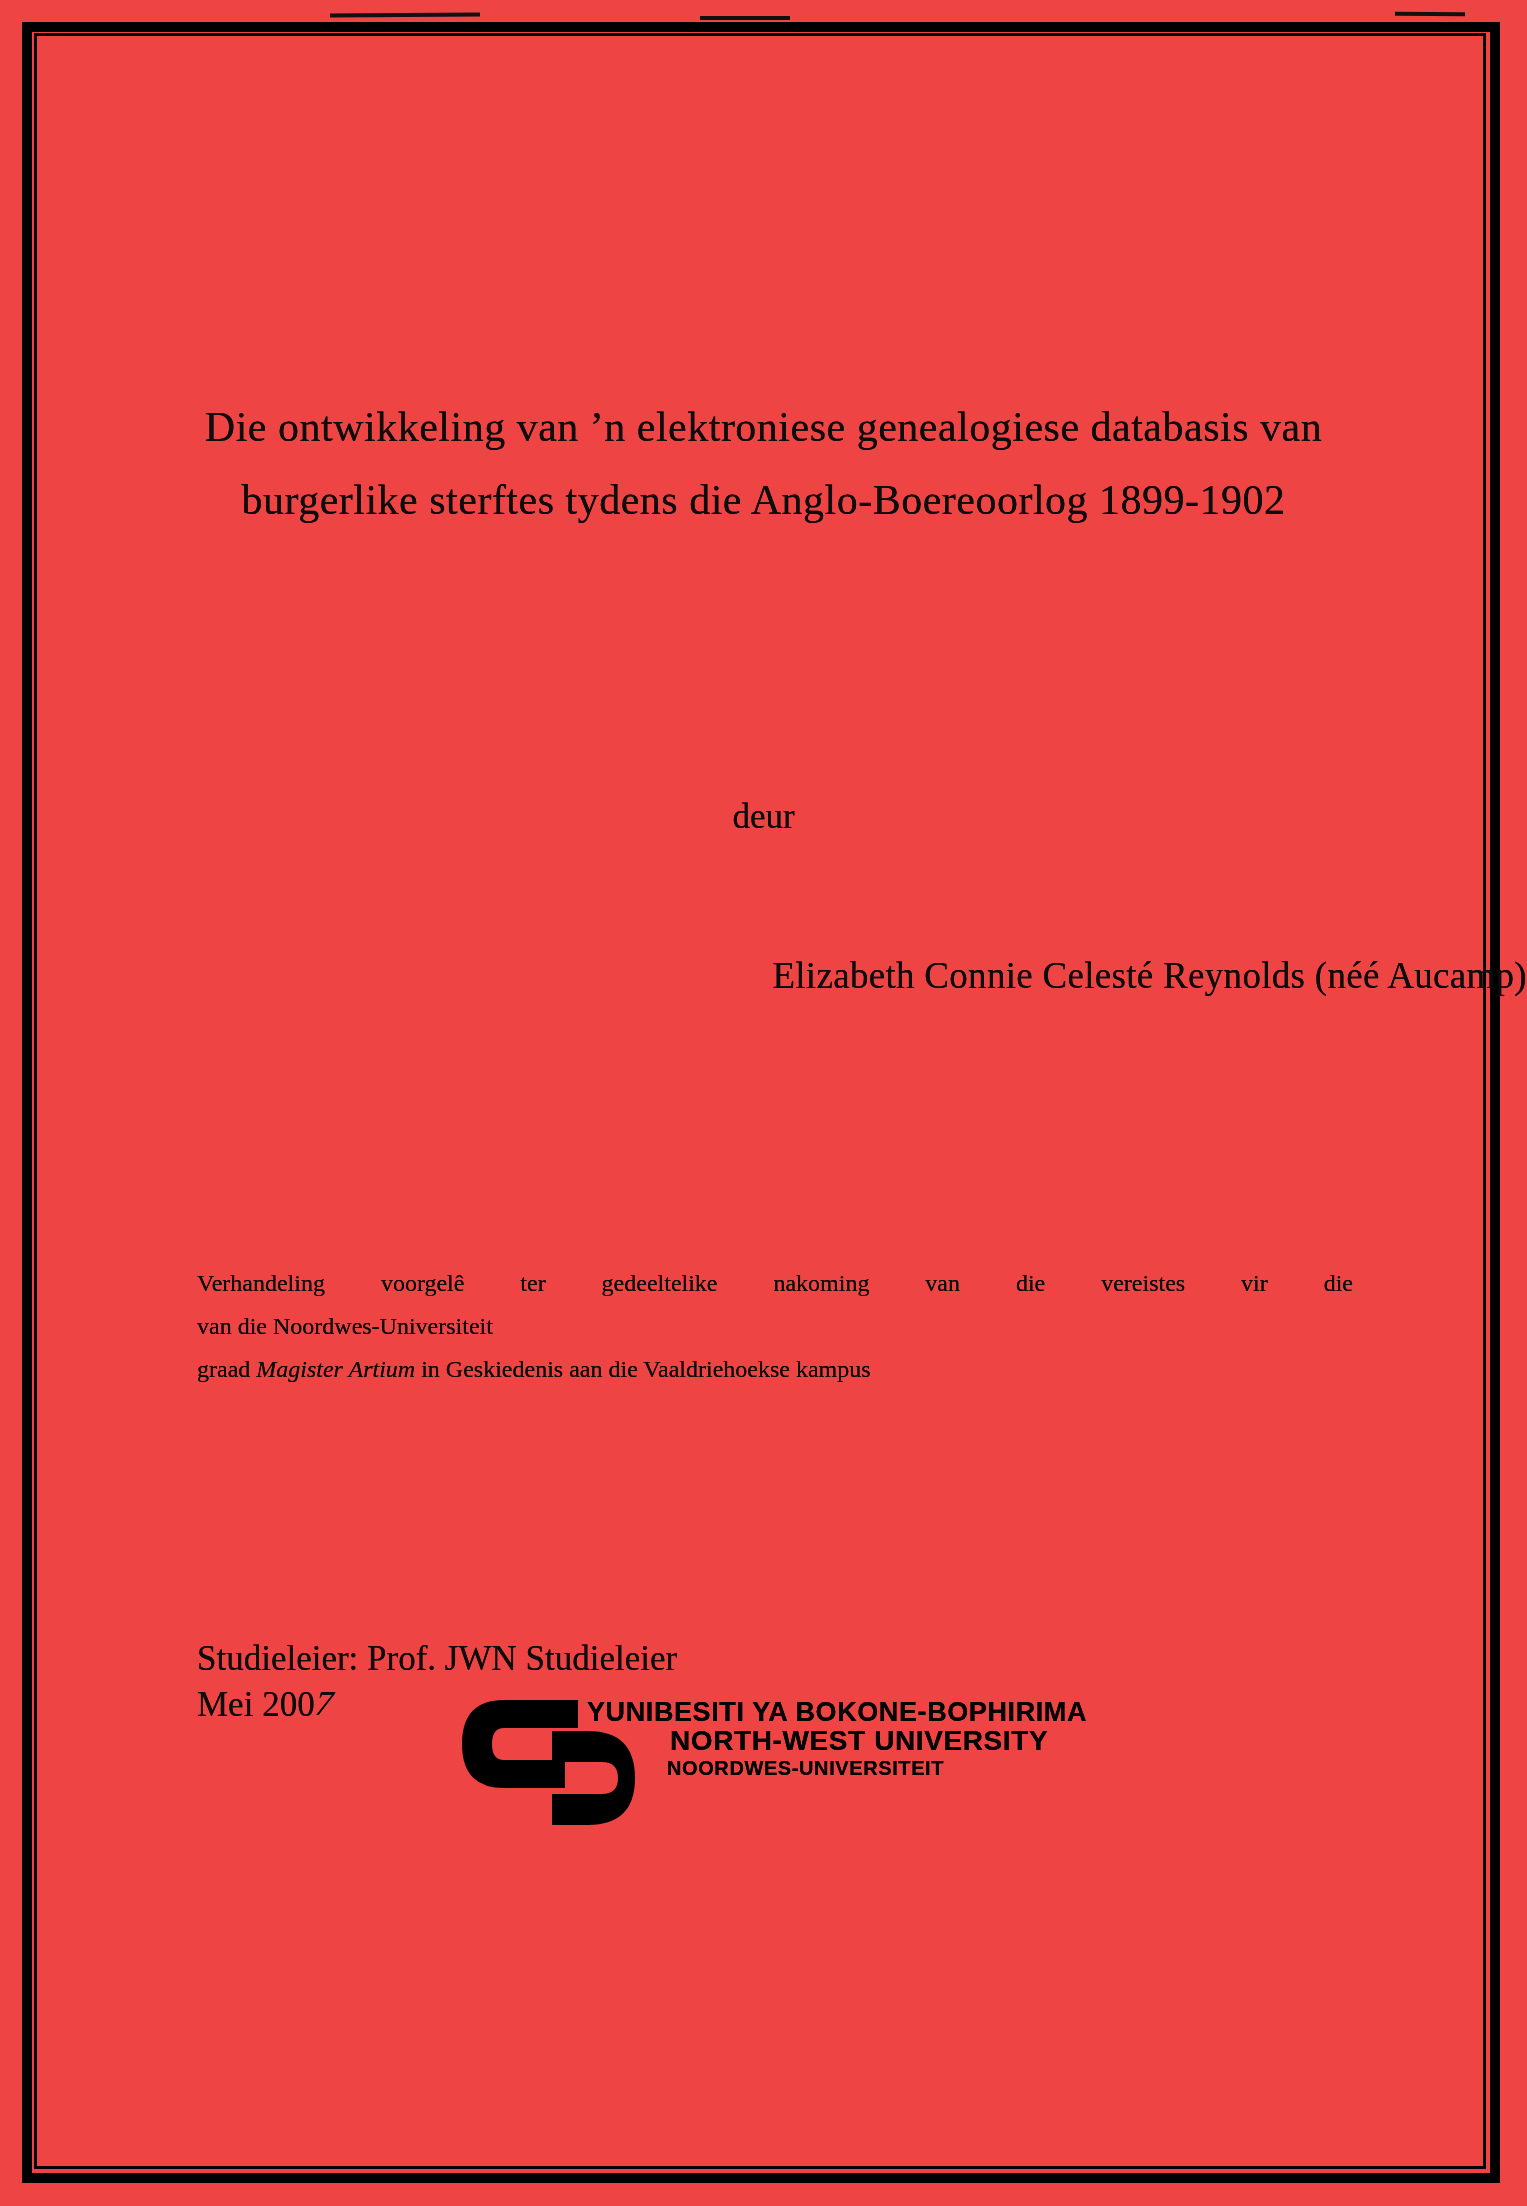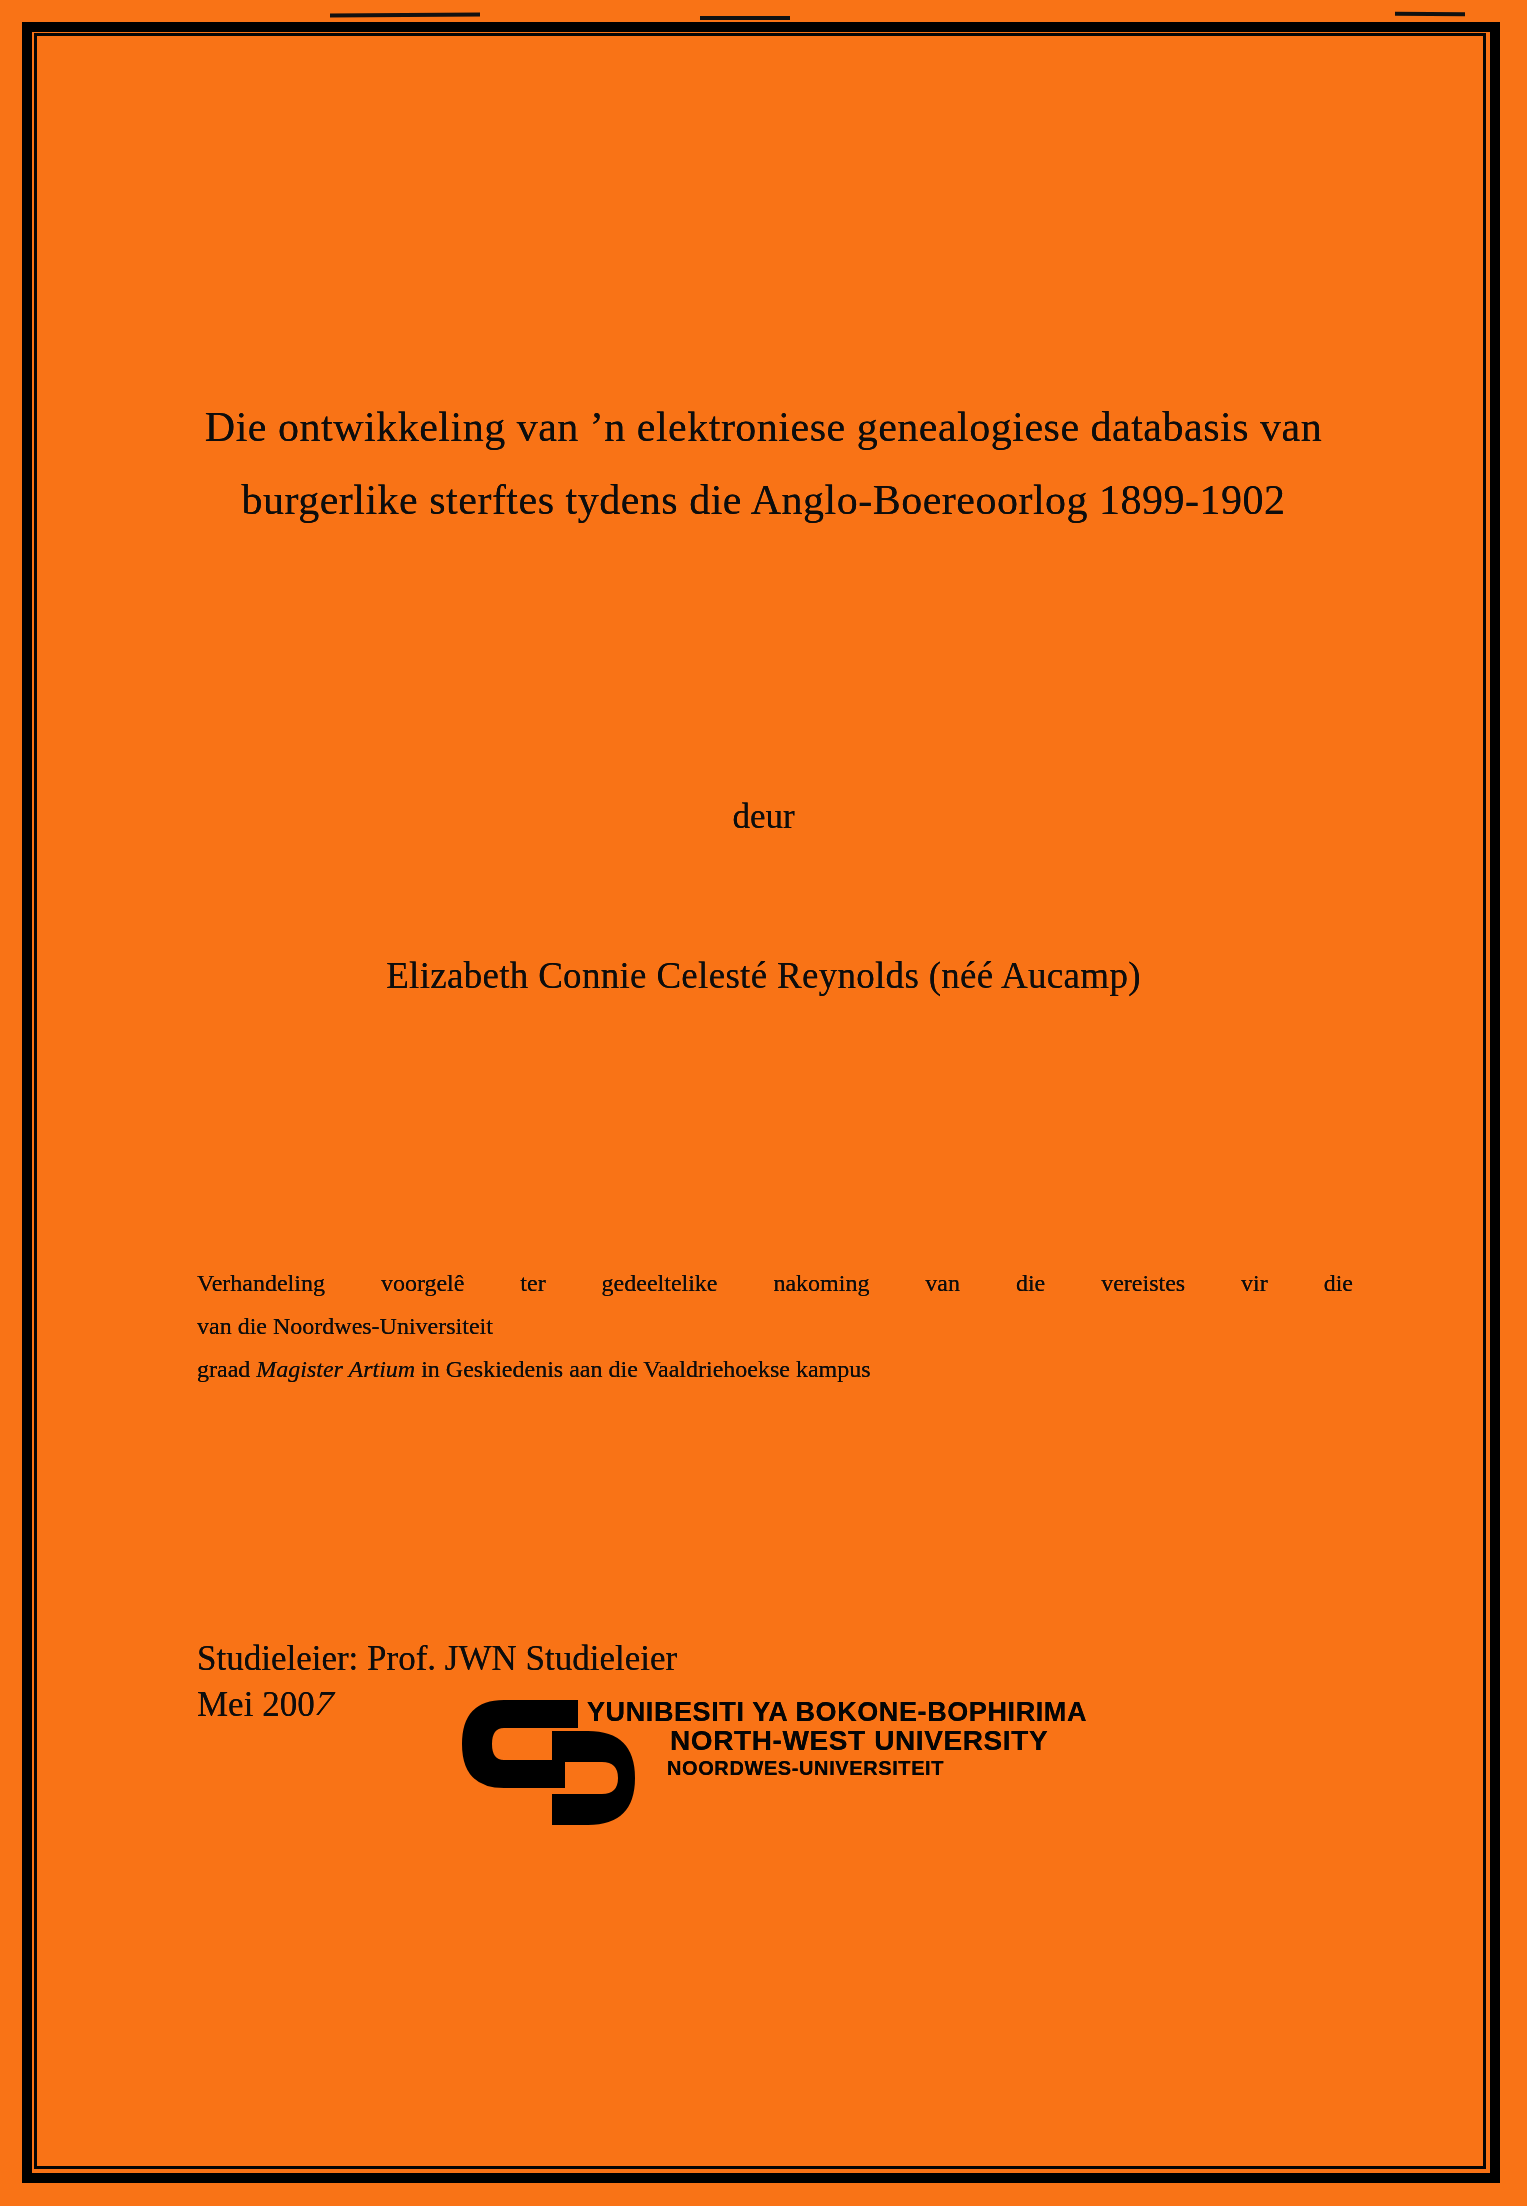--- a/index.html
+++ b/index.html
@@ -4,21 +4,21 @@
 <style>
   html, body {
     margin: 0;
     padding: 0;
     background: #ffffff;
   }
   .scan {
     position: relative;
     width: 1527px;
     height: 2206px;
-    background: #f97316;
+    background: #ef4444;
     color: #0d0d0d;
     font-family: "Liberation Serif", "DejaVu Serif", serif;
     overflow: hidden;
   }
   
   .frame-outer {
     position: absolute;
     left: 22px; top: 22px;
     width: 1478px; height: 2161px;
     box-sizing: border-box;
@@ -57,21 +57,21 @@
     left: 0; right: 0;
     top: 799px;
     text-align: center;
     font-size: 35px;
     line-height: 35px;
   }
   .author {
     position: absolute;
     left: 0; right: 0;
     top: 957px;
-    text-align: center;
+    text-align: right;
     font-size: 37px;
     line-height: 37px;
     letter-spacing: 0.3px;
   }
   .statement {
     position: absolute;
     left: 197px;
     top: 1262px;
     width: 1156px;
     font-size: 24px;

